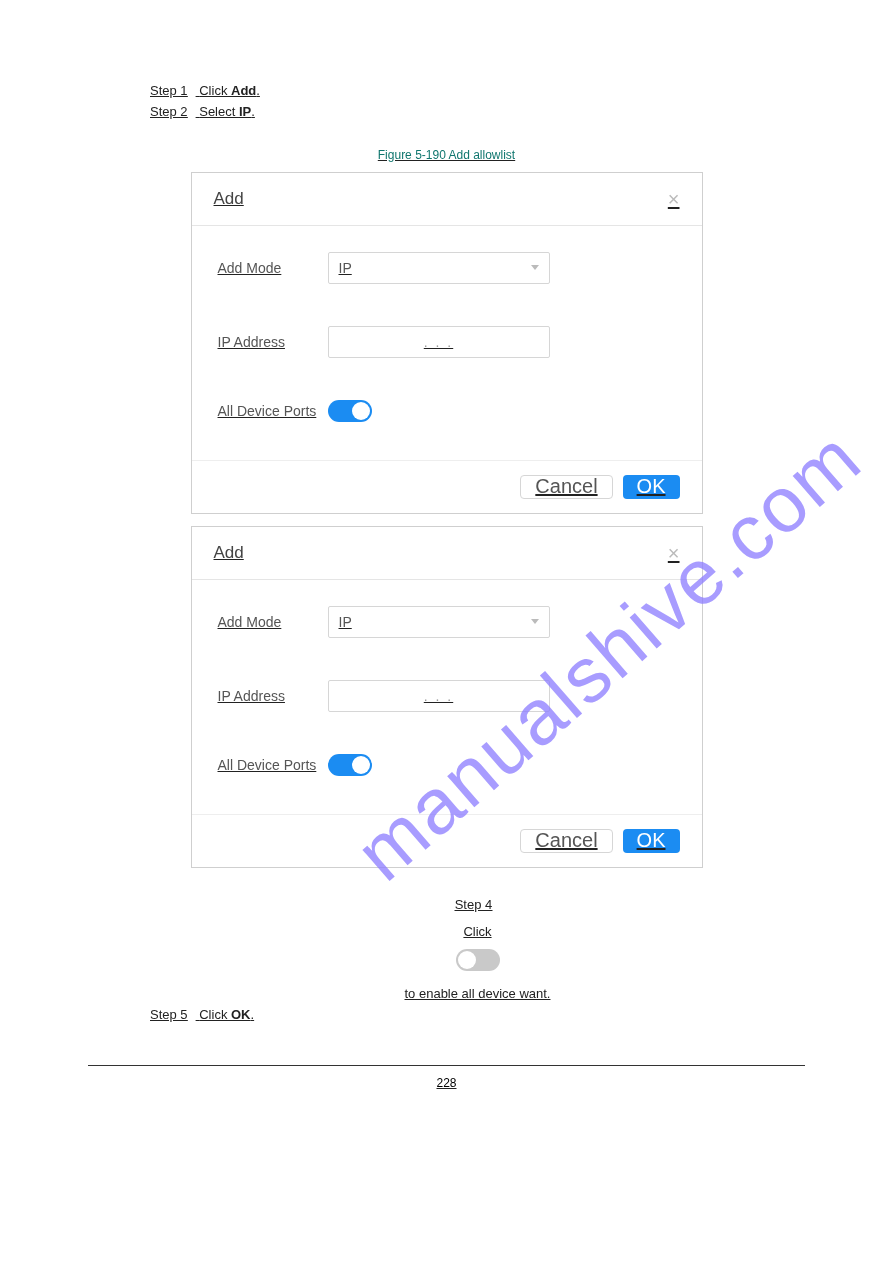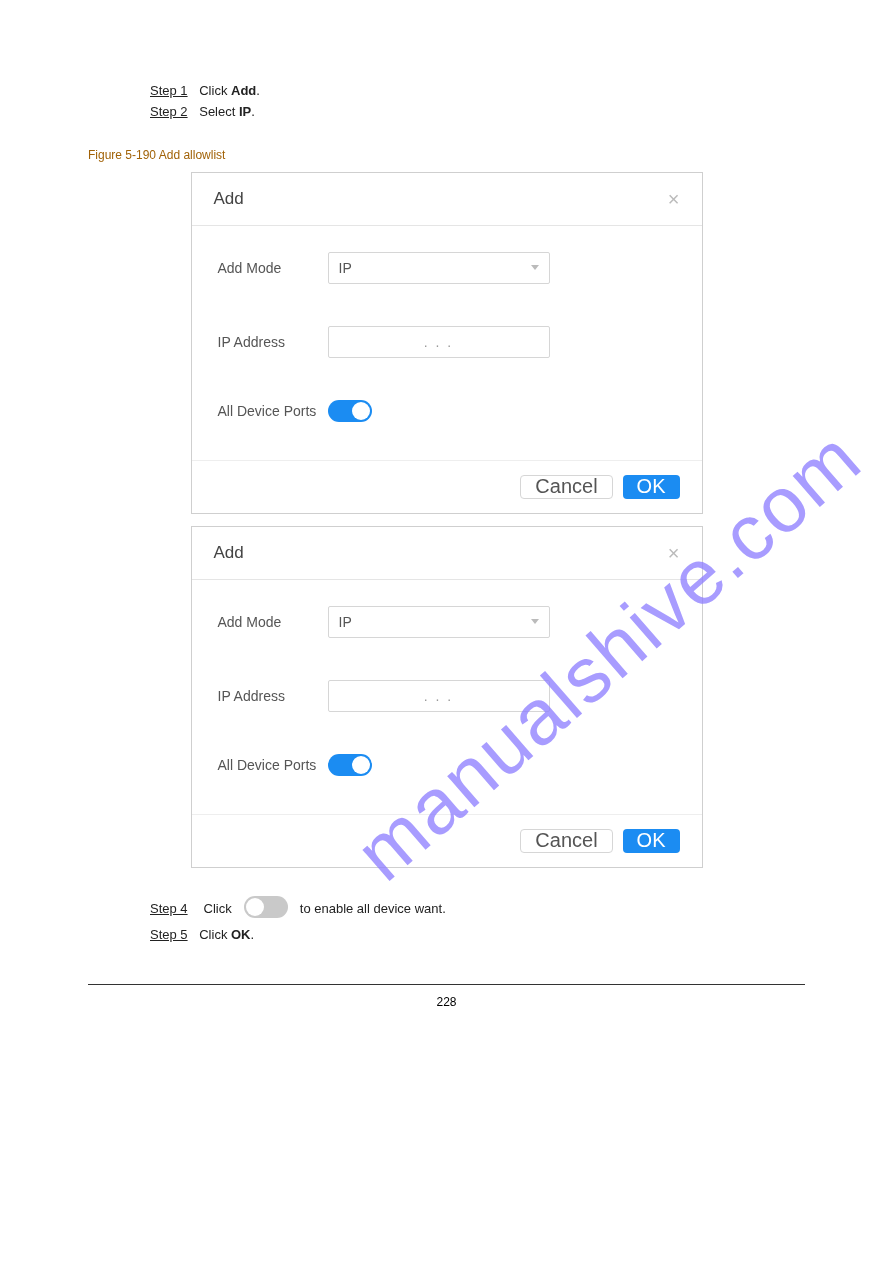--- a/index.html
+++ b/index.html
@@ -6,37 +6,38 @@
   body {
     margin: 0;
     font-family: Arial, Helvetica, sans-serif;
     background: #fff;
     color: #222;
     width: 893px;
     position: relative;
   }
   .page {
     padding: 80px 88px 40px 88px;
+    text-decoration: underline;
   }
   .step {
     font-size: 13px;
     line-height: 1.45;
     margin: 2px 0 2px 62px;
     color: #222;
   }
   .step .label {
     text-decoration: underline;
     margin-right: 8px;
   }
   .step .bold { font-weight: bold; }
   .figcap {
     font-size: 12px;
-    color: #a16207;
+    color: #0f766e;
     margin: 26px 0 10px 0;
-    text-align: left;
+    text-align: center;
   }
 
   
   .dialog {
     width: 512px;
     margin: 0 auto 12px auto;
     border: 1px solid #cfcfcf;
   }
   .dlg-head {
     display: flex;
@@ -254,21 +255,21 @@
     </div>
     <div class="dlg-foot">
       <div class="btn cancel">Cancel</div>
       <div class="btn ok">OK</div>
     </div>
   </div>
 
   <div style="height:14px"></div>
 
 
-  <div class="step" style="display:flex;align-items:center;gap:8px;">
+  <div class="step" style="display:flex;align-items:center;gap:8px;flex-direction:column;">
     <span class="label">Step 4</span>
     <span>Click</span>
     <span class="inline-toggle">
       <span class="toggle off" style="display:inline-block;">
         <span class="knob"></span>
       </span>
     </span>
     <span> to enable all device want.</span>
   </div>
 

